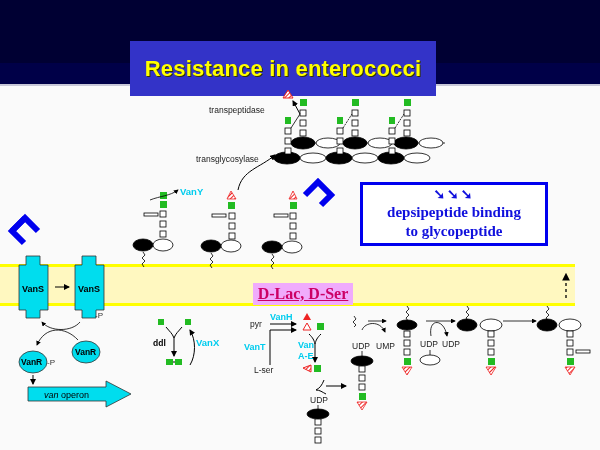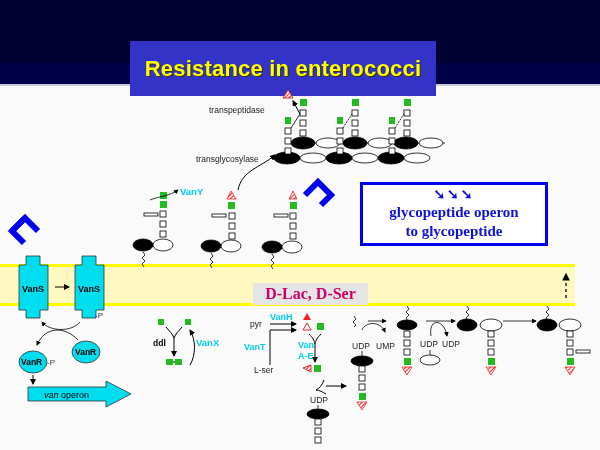--- a/index.html
+++ b/index.html
@@ -6,21 +6,21 @@
   body { width: 600px; height: 450px; overflow: hidden; background: #fafafa; font-family: "Liberation Sans", sans-serif; }
   .page { position: relative; width: 600px; height: 450px; }
   .header-top { position: absolute; left: 0; top: 0; width: 600px; height: 63px; background: #000033; }
   .header-bottom { position: absolute; left: 0; top: 63px; width: 600px; height: 22px; background: #000048; }
   .header-line { position: absolute; left: 0; top: 84px; width: 600px; height: 2px; background: #c8c8d8; }
   .title-box { position: absolute; left: 130px; top: 5px; width: 306px; height: 55px; background: #3333c8; display: flex; align-items: center; justify-content: center; margin-top: 36px; }
   .title-text { color: #ffff00; font-weight: bold; font-size: 22px; text-shadow: 1px 1px 0 #333300; letter-spacing: 0.2px; }
   svg.diagram { position: absolute; left: 0; top: 86px; }
   .callout { position: absolute; left: 360px; top: 182px; width: 188px; height: 64px; border: 3px solid #0000ee; background: #ffffff; text-align: center; color: #1010dd; font-family: "Liberation Serif", serif; font-weight: bold; font-size: 15px; line-height: 19px; box-sizing: border-box; padding-top: 2px; }
   .callout .arrows { font-size: 14px; letter-spacing: 2px; line-height: 16px; }
-  .dlac { position: absolute; left: 253px; top: 283px; width: 115px; height: 22px; background: #e5e5e5; color: #cc0066; font-family: "Liberation Serif", serif; font-weight: bold; font-size: 16px; text-align: center; line-height: 22px; }
+  .dlac { position: absolute; left: 253px; top: 283px; width: 100px; height: 22px; background: #f0abfc; color: #cc0066; font-family: "Liberation Serif", serif; font-weight: bold; font-size: 16px; text-align: center; line-height: 22px; text-decoration: underline; }
   .lbl { font-family: "Liberation Sans", sans-serif; }
 </style>
 </head>
 <body>
 
 <div class="page">
   <div class="header-top"></div>
   <div class="header-bottom"></div>
   <div class="header-line"></div>
   <div class="title-box">
@@ -266,18 +266,18 @@
         <rect x="567" y="340" width="6" height="6" fill="#fff"></rect>
         <rect x="567" y="349" width="6" height="6" fill="#fff"></rect>
       <rect x="576" y="350" width="14" height="3" fill="#fff"></rect>
       <rect x="567" y="358" width="7" height="7" fill="#22bb22" stroke="none"></rect>
       <polygon points="565,367 575,367 570,375" fill="url(#hatch)" stroke="#ee2222"></polygon>
     </g>
   </svg>
 
   <div class="callout">
     <div class="arrows">➘➘➘</div>
-    <div>glycopeptide operon</div>
+    <div>depsipeptide binding</div>
     <div>to glycopeptide</div>
   </div>
 
   <div class="dlac">D-Lac, D-Ser</div>
 </div>
 
 </body></html>

